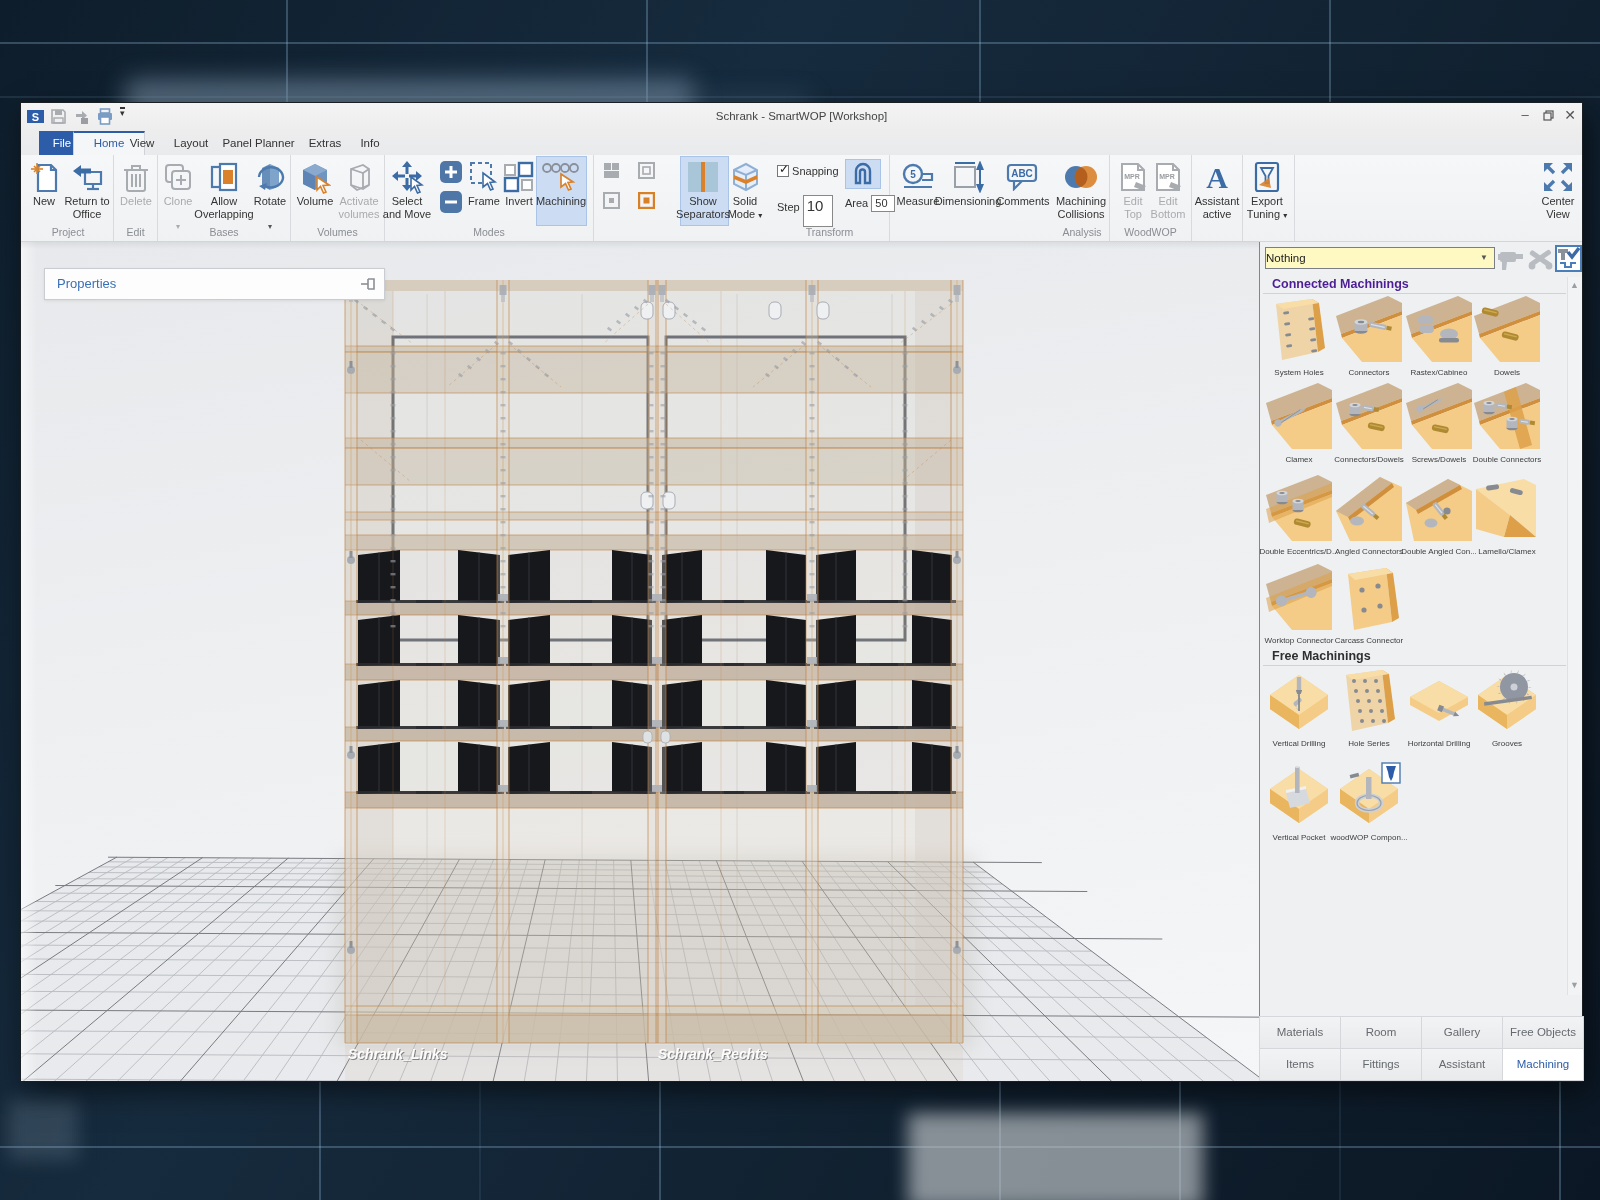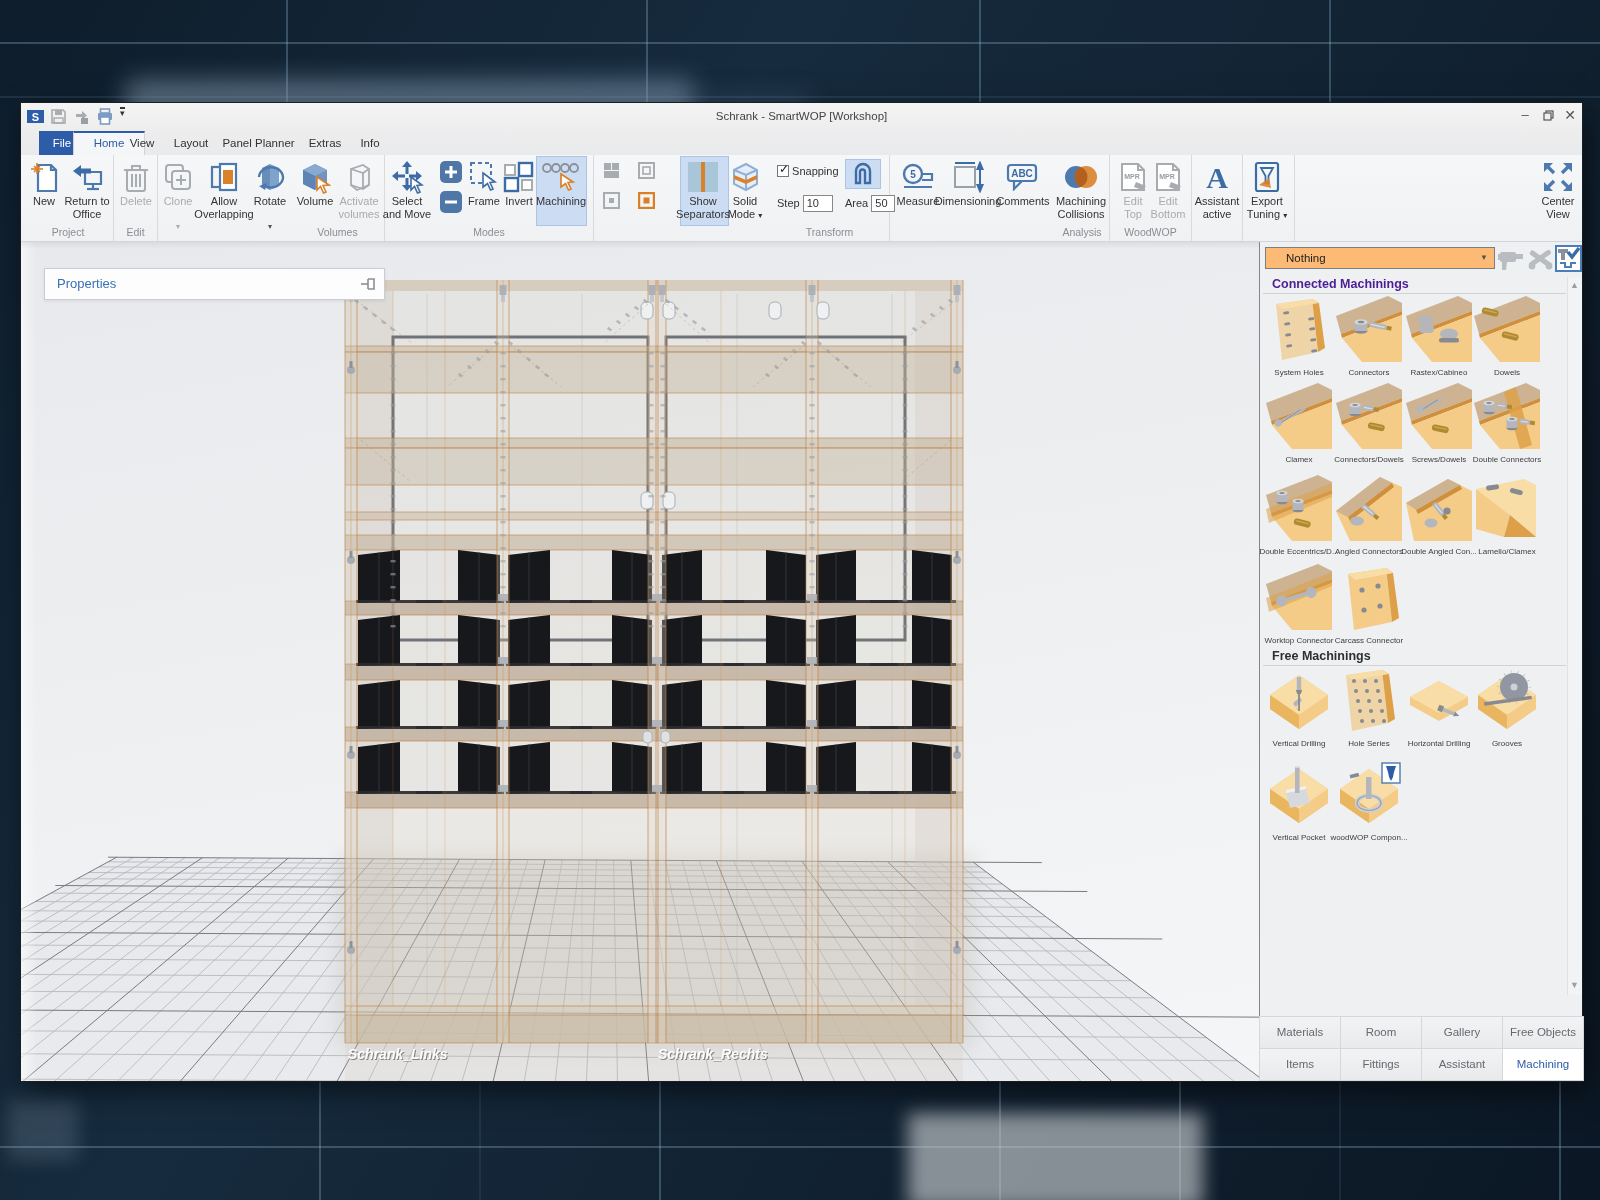--- a/index.html
+++ b/index.html
@@ -96,20 +96,23 @@
   <div class="tab" style="left:278px;width:52px">Extras</div>
   <div class="tab" style="left:328px;width:42px">Info</div>
  </div>
  <div id="ribbon">
       <div class="grp" style="left:2px;width:91px">
         <div class="grplabel">Project</div>
       </div>
 <div class="grp" style="left:93px;width:44px">
         <div class="grplabel">Edit</div>
       </div>
+<div class="grp" style="left:137px;width:133px">
+        <div class="grplabel">Bases</div>
+      </div>
 <div class="grp" style="left:270px;width:94px">
         <div class="grplabel">Volumes</div>
       </div>
 <div class="grp" style="left:364px;width:209px">
         <div class="grplabel">Modes</div>
       </div>
 <div class="grp" style="left:749px;width:120px">
         <div class="grplabel">Transform</div>
       </div>
 <div class="grp" style="left:1034px;width:55px">
@@ -318,21 +321,21 @@
               <path d="M5 9 L17 14 L28 9"></path>
               <line x1="17" y1="14" x2="17" y2="29"></line>
             </g>
             <path d="M5 14 L17 19 L28 14 L28 18 L17 23 L5 18 Z" fill="#d9822b"></path>
           </svg>
         </div>
         <div>Solid<br>Mode <span style="font-size:8px">▾</span></div>
       </div>
 <div style="position:absolute;left:756px;top:10px;font-size:11px;color:#333">
 <span style="display:inline-block;width:12px;height:12px;border:1px solid #777;background:#fff;position:relative;vertical-align:-2px"><span style="position:absolute;left:1px;top:-4px;color:#222;font-size:12px">✓</span></span> Snapping</div>
-<div style="position:absolute;left:756px;top:40px;font-size:11px;color:#333">Step <span style="display:inline-block;width:30px;height:17px;border:1px solid #888;background:#fff;font-size:11px;text-align:left;padding:1px 3px">10</span></div>
+<div style="position:absolute;left:756px;top:40px;font-size:11px;color:#333">Step <span style="display:inline-block;width:30px;height:32px;border:1px solid #888;background:#fff;font-size:15px;text-align:left;padding:1px 3px">10</span></div>
 <div class="hl" style="position:absolute;left:824px;top:4px;width:36px;height:30px"></div>
 <div style="position:absolute;left:829px;top:6px"><svg class="ic" width="26" height="26" viewBox="0 0 26 26">
           <path d="M6 22 L6 10 a7 7 0 0 1 14 0 L20 22 L15 22 L15 11 a2.5 2.5 0 0 0 -5 0 L10 22 Z" fill="none" stroke="#3c6ca5" stroke-width="2.4"></path>
         </svg></div>
 <div style="position:absolute;left:824px;top:40px;font-size:11px;color:#333">Area <span style="display:inline-block;width:24px;height:17px;border:1px solid #888;background:#fff;font-size:11px;text-align:left;padding:1px 3px">50</span></div>
 <div class="ric" style="left:873px;top:4px;width:48px">
         <div class="ic" style="height:36px;display:flex;align-items:center;justify-content:center">
           <svg class="ic" width="32" height="28" viewBox="0 0 32 28">
             <circle cx="11" cy="11" r="9" fill="none" stroke="#4d7aae" stroke-width="2.4"></circle>
             <text x="11" y="15" font-size="10" text-anchor="middle" fill="#3c6ca5" font-weight="bold">5</text>
@@ -942,21 +945,21 @@
           <svg style="position:absolute;right:8px;top:8px" width="16" height="14" viewBox="0 0 16 14">
             <g stroke="#8a8f96" stroke-width="1.6" fill="none">
               <path d="M1 7 L8 7"></path>
               <path d="M8 2 L8 12"></path>
               <path d="M8 2 L14 2 L14 12 L8 12"></path>
             </g>
           </svg>
         </div>
   </div>
   <div id="rpanel">
-        <div style="position:absolute;left:5px;top:5px;width:230px;height:22px;background:#fdba74;border:1px solid #7a7e84;font-size:11.5px;color:#222;line-height:20px;padding-left:20px">Nothing<span style="position:absolute;right:6px;top:0;color:#555;font-size:8px">▼</span></div>
+        <div style="position:absolute;left:5px;top:5px;width:230px;height:22px;background:#fef9c3;border:1px solid #7a7e84;font-size:11.5px;color:#222;line-height:20px;padding-left:0">Nothing<span style="position:absolute;right:6px;top:0;color:#555;font-size:8px">▼</span></div>
 <svg style="position:absolute;left:238px;top:4px" width="27" height="26" viewBox="0 0 27 26">
           <g fill="#b9bdc2">
             <rect x="2" y="6" width="16" height="10" rx="2"></rect>
             <rect x="17" y="8" width="8" height="5"></rect>
             <path d="M4 16 L9 16 L8 24 L4 24 Z"></path>
             <rect x="0" y="8" width="3" height="6"></rect>
           </g>
         </svg>
 <svg style="position:absolute;left:267px;top:4px" width="27" height="26" viewBox="0 0 27 26">
           <g fill="#b9bdc2">

